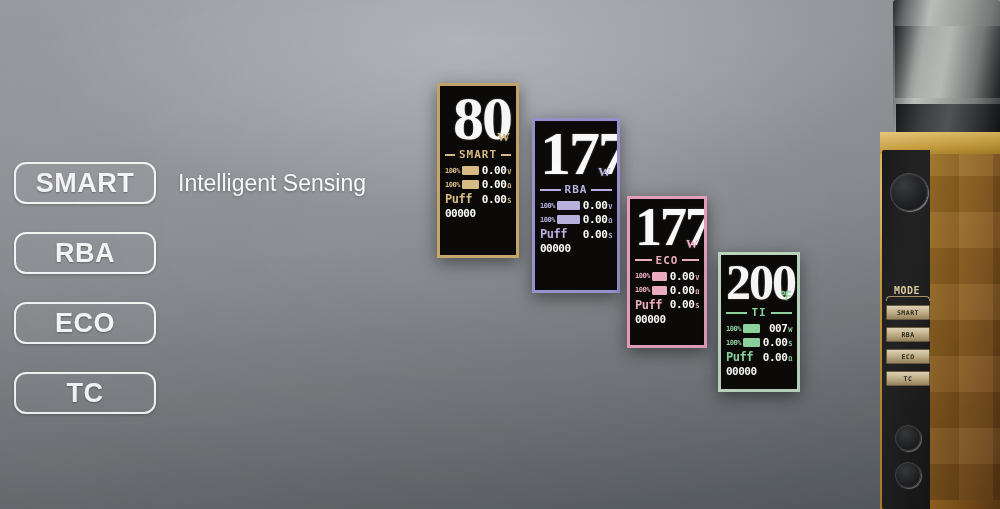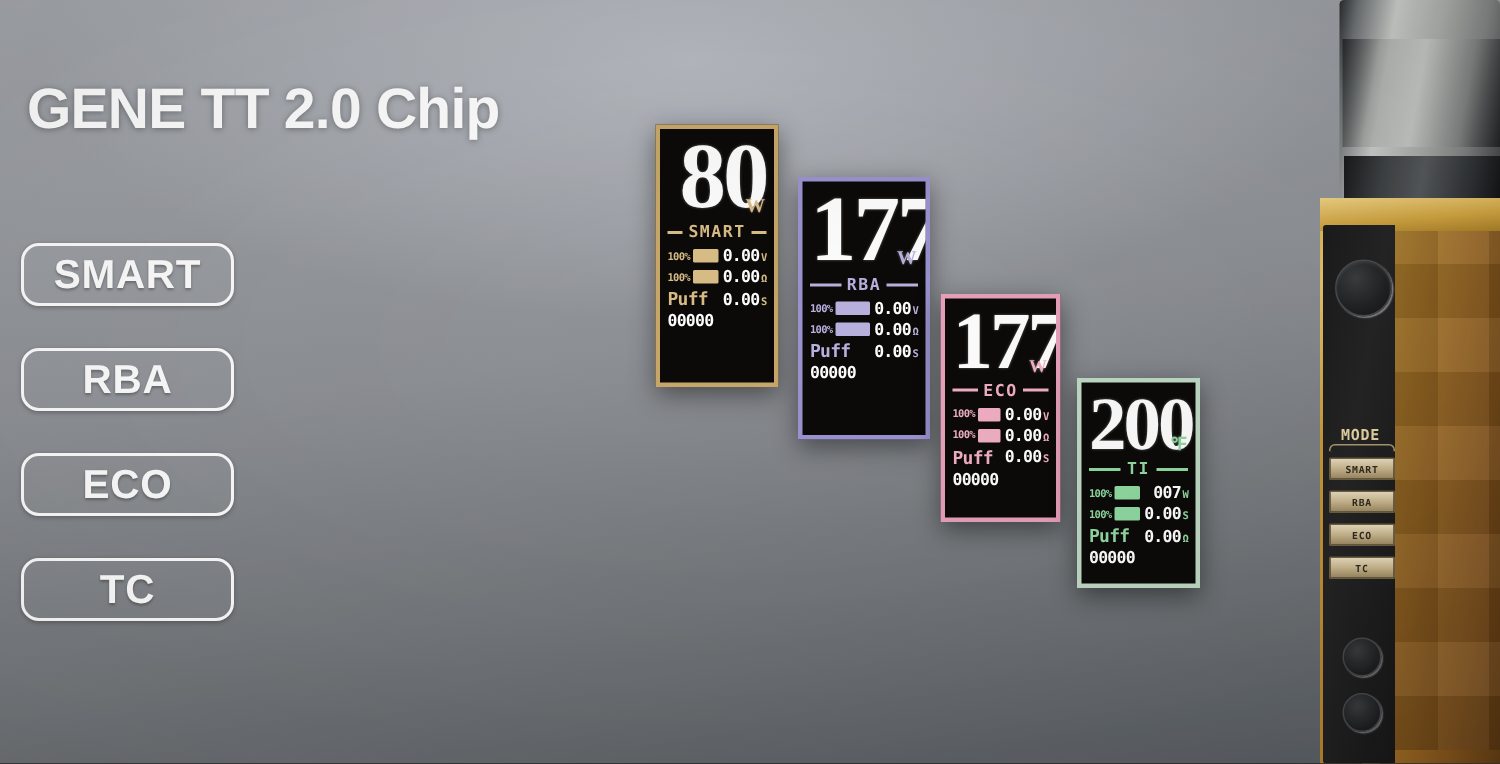--- a/index.html
+++ b/index.html
@@ -329,28 +329,28 @@
     border: 1px solid #47484a;
   }
   #btn-up   { top: 425px; }
   #btn-down { top: 462px; }
 </style>
 </head>
 <body>
 
 <div id="stage">
 
-  <div class="headline">GENE TT 2.0 Chip</div>
 
   <div class="feature-list">
 
     <div class="feature-row">
       <div class="feature-tag">
         <span>SMART</span>
       </div>
+      <div class="feature-desc">Intelligent Sensing</div>
     </div>
 
     <div class="feature-row">
       <div class="feature-tag">
         <span>RBA</span>
       </div>
     </div>
 
     <div class="feature-row">
       <div class="feature-tag">

